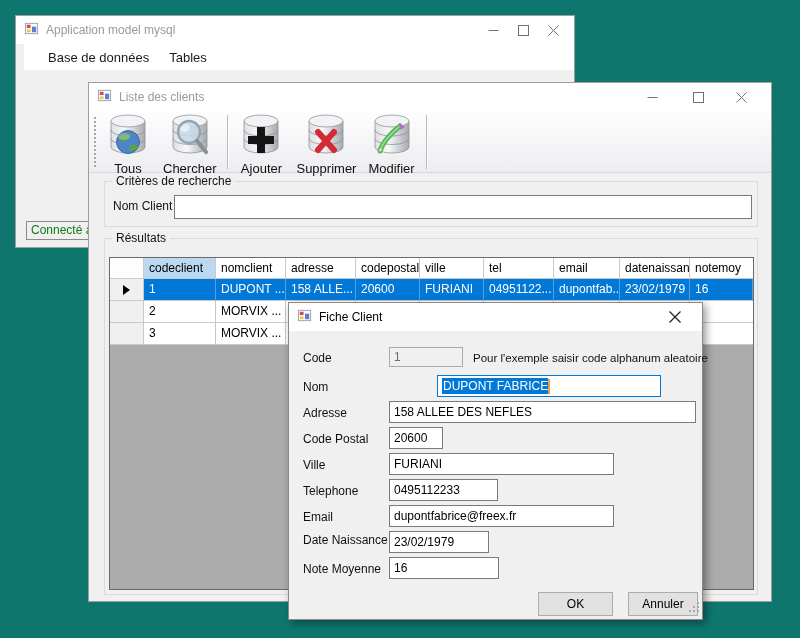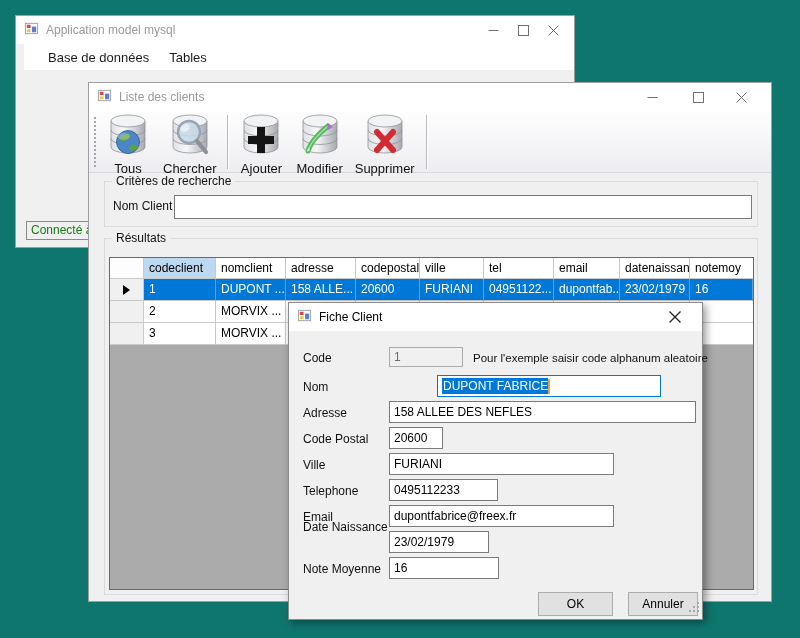--- a/index.html
+++ b/index.html
@@ -49,21 +49,21 @@
   .gc.rh{background:#F0F0F0;padding:0;display:flex;align-items:center;justify-content:center;}
   .gc.sorted{background:#BCD9F1;}
   .grow.sel .gc:not(.rh){background:#0078D7;color:#FFF;border-right:1px solid #5D9FD6;border-bottom:1px solid #C9C9C9;}
   .tri{width:0;height:0;border-left:7px solid #000;border-top:5px solid transparent;border-bottom:5px solid transparent;}
   .cw0{width:34px}.cw1{width:72px}.cw2{width:70px}.cw3{width:70px}.cw4{width:64px}.cw5{width:64px}.cw6{width:70px}.cw7{width:66px}.cw8{width:70px}.cw9{width:63px;border-right:none;}
 
   
   #win-fiche{left:288px;top:302px;width:415px;height:318px;border:1px solid #8A8A8A;box-shadow:3px 3px 8px rgba(0,0,0,.4);}
   .frm-label{position:absolute;left:14px;font-size:12px;color:#111;white-space:nowrap;}
   .tb{position:absolute;left:100px;height:22px;border:1px solid #7A7A7A;background:#FFF;font-size:12px;padding:2px 4px;outline:none;}
-  .r0{top:48px}.r1{top:77px}.r2{top:103px}.r3{top:129px}.r4{top:155px}.r5{top:181px}.r6{top:207px}.r7{top:217px}.r8{top:259px}
+  .r0{top:48px}.r1{top:77px}.r2{top:103px}.r3{top:129px}.r4{top:155px}.r5{top:181px}.r6{top:207px}.r7{top:230px}.r8{top:259px}
   .i0{top:44px;width:74px;height:20px;background:#F0F0F0;border:1px solid #ABABAB;color:#6D6D6D;}
   .i1{top:72px;width:224px;margin-left:48px;}
   .i2{top:98px;width:307px;}
   .i3{top:124px;width:54px;}
   .i4{top:150px;width:225px;}
   .i5{top:176px;width:109px;}
   .i6{top:202px;width:225px;}
   .i7{top:228px;width:100px;}
   .i8{top:254px;width:110px;}
   #nom-box{border:1px solid #0078D7;display:flex;align-items:center;}
@@ -207,41 +207,41 @@
         <span class="lbl">Ajouter</span>
       </span>
 
       <span class="tbtn">
         <span>
           <svg width="46" height="42" viewBox="0 0 46 42">
             <path d="M6,7 V33 A17,6 0 0 0 40,33 V7" fill="url(#cylGrad)" stroke="#8F9399" stroke-width="0.8"></path>
             <path d="M6,16 A17,6 0 0 0 40,16" fill="none" stroke="#8F9399" stroke-width="0.8"></path>
             <path d="M6,24.5 A17,6 0 0 0 40,24.5" fill="none" stroke="#8F9399" stroke-width="0.8"></path>
             <ellipse cx="23" cy="7" rx="17" ry="6" fill="#F2F3F5" stroke="#8F9399" stroke-width="0.8"></ellipse>
+            <line x1="15" y1="18" x2="31" y2="36" stroke="#D42A33" stroke-width="6" stroke-linecap="round"></line>
+            <line x1="31" y1="18" x2="15" y2="36" stroke="#D42A33" stroke-width="6" stroke-linecap="round"></line>
+          </svg>
+        </span>
+        <span class="lbl">Supprimer</span>
+      </span>
+
+      <span class="tbtn">
+        <span>
+          <svg width="46" height="42" viewBox="0 0 46 42">
+            <path d="M6,7 V33 A17,6 0 0 0 40,33 V7" fill="url(#cylGrad)" stroke="#8F9399" stroke-width="0.8"></path>
+            <path d="M6,16 A17,6 0 0 0 40,16" fill="none" stroke="#8F9399" stroke-width="0.8"></path>
+            <path d="M6,24.5 A17,6 0 0 0 40,24.5" fill="none" stroke="#8F9399" stroke-width="0.8"></path>
+            <ellipse cx="23" cy="7" rx="17" ry="6" fill="#F2F3F5" stroke="#8F9399" stroke-width="0.8"></ellipse>
             <path d="M11,37 Q14,26 31,12" fill="none" stroke="#57B957" stroke-width="5" stroke-linecap="round"></path>
             <path d="M11,37 Q14,26 31,12" fill="none" stroke="#9FE09F" stroke-width="1.6"></path>
             <polygon points="30,9 36,13 31,16" fill="#B06CD8"></polygon>
             <polygon points="10,38 13,36 11,34" fill="#E8E8E8"></polygon>
           </svg>
         </span>
         <span class="lbl">Modifier</span>
-      </span>
-
-      <span class="tbtn">
-        <span>
-          <svg width="46" height="42" viewBox="0 0 46 42">
-            <path d="M6,7 V33 A17,6 0 0 0 40,33 V7" fill="url(#cylGrad)" stroke="#8F9399" stroke-width="0.8"></path>
-            <path d="M6,16 A17,6 0 0 0 40,16" fill="none" stroke="#8F9399" stroke-width="0.8"></path>
-            <path d="M6,24.5 A17,6 0 0 0 40,24.5" fill="none" stroke="#8F9399" stroke-width="0.8"></path>
-            <ellipse cx="23" cy="7" rx="17" ry="6" fill="#F2F3F5" stroke="#8F9399" stroke-width="0.8"></ellipse>
-            <line x1="15" y1="18" x2="31" y2="36" stroke="#D42A33" stroke-width="6" stroke-linecap="round"></line>
-            <line x1="31" y1="18" x2="15" y2="36" stroke="#D42A33" stroke-width="6" stroke-linecap="round"></line>
-          </svg>
-        </span>
-        <span class="lbl">Supprimer</span>
       </span>
 
       <span class="tsep"></span>
     </div>
 
     <div class="groupbox" id="gb-criteres">
       <span class="gb-legend">Critères de recherche</span>
       <span id="lbl-nomclient">Nom Client</span>
       <input id="input-nomclient" type="text" value="" style="">
     </div>

